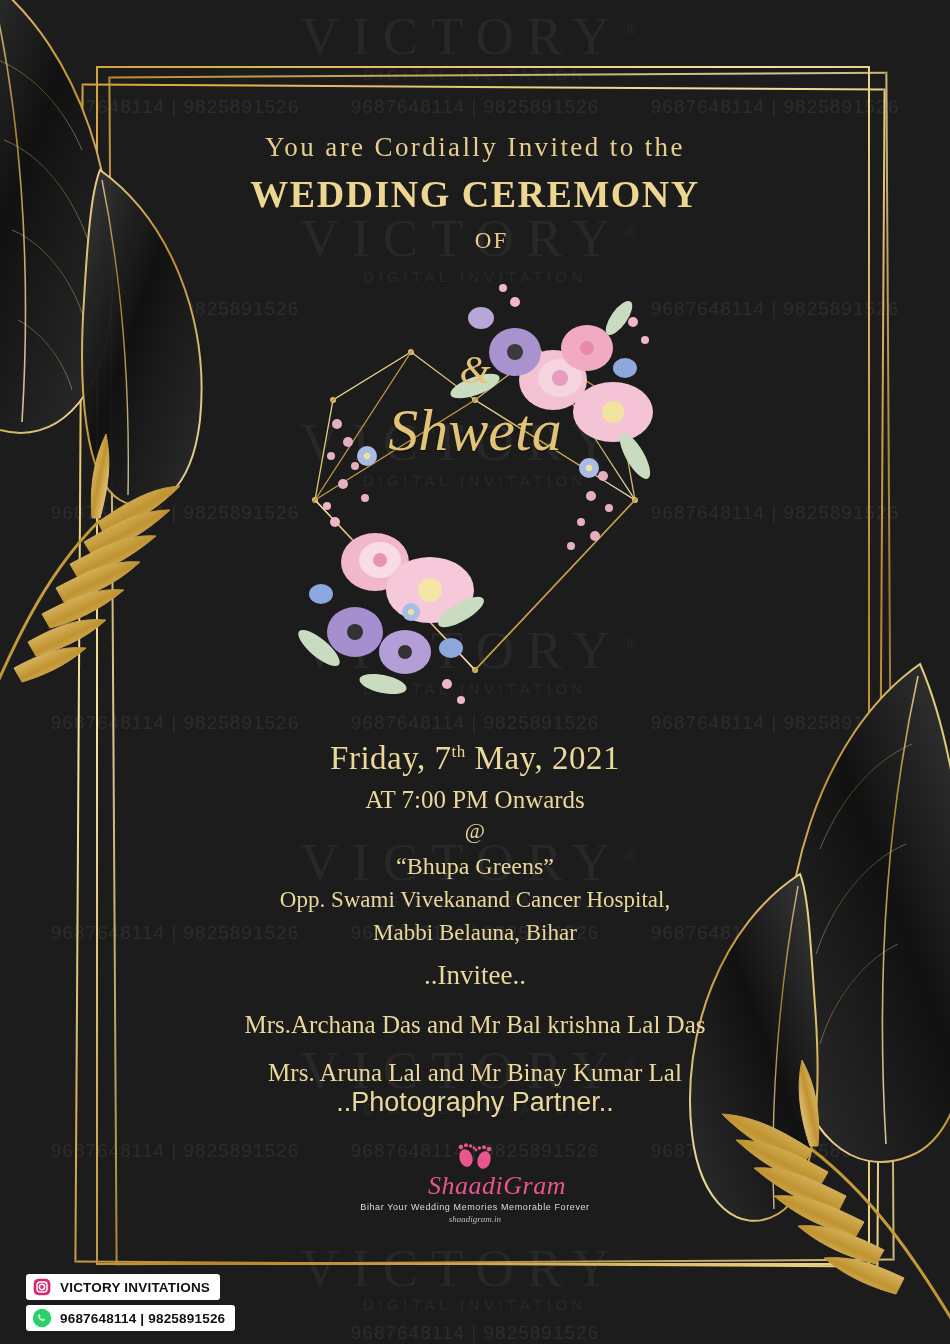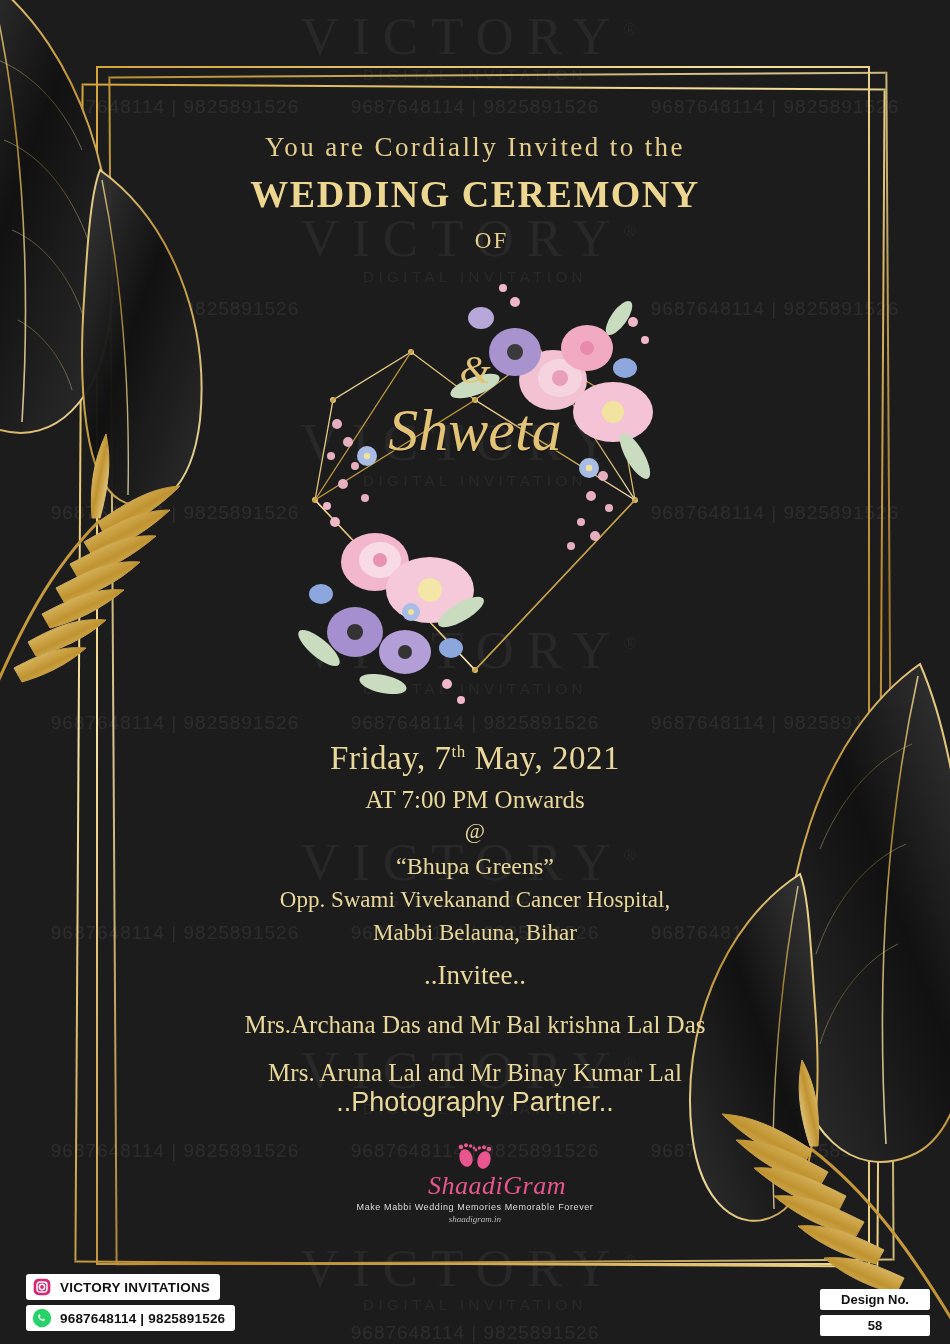--- a/index.html
+++ b/index.html
@@ -542,21 +542,21 @@
           <circle cx="17.6" cy="4" r="1.7"></circle>
             <circle cx="21" cy="6" r="1.4"></circle>
           <ellipse cx="31" cy="18" rx="6.5" ry="9" transform="rotate(15 31 18)"></ellipse>
           <circle cx="36" cy="7" r="2.3"></circle>
             <circle cx="31" cy="5.2" r="2"></circle>
           <circle cx="26.4" cy="6" r="1.7"></circle>
             <circle cx="23" cy="8" r="1.4"></circle>
         </g>
       </svg>
       <div class="logo-name"><span>Shaadi</span><span class="g">Gram</span></div>
-      <div class="logo-tag">Make Mabbi Wedding Memories Memorable Forever</div>
+      <div class="logo-tag">Bihar Your Wedding Memories Memorable Forever</div>
       <div class="logo-url">shaadigram.in</div>
     </div>
   </div>
 
   <div class="footer">
     <div class="f-left">
       <div class="f-row">
         <svg class="ico" viewBox="0 0 24 24">
           <rect x="2" y="2" width="20" height="20" rx="6" fill="#d62976"></rect>
           <rect x="6" y="6" width="12" height="12" rx="4" fill="none" stroke="#fff" stroke-width="1.8"></rect>
@@ -566,19 +566,15 @@
         <span class="txt">VICTORY INVITATIONS</span>
       </div>
       <div class="f-row">
         <svg class="ico" viewBox="0 0 24 24">
           <circle cx="12" cy="12" r="11" fill="#25D366"></circle>
           <path d="M8.4 7.3c.3-.1.6 0 .8.3l.9 1.5c.2.3.1.6-.1.8l-.6.6c-.1.2-.1.3 0 .5.5 1 1.4 1.9 2.4 2.4.2.1.4.1.5 0l.6-.6c.2-.2.5-.3.8-.1l1.5.9c.3.2.4.5.3.8-.3.9-1.2 1.5-2.2 1.4-2.9-.3-5.5-2.9-5.8-5.8-.1-1 .5-1.9 1.4-2.2z" fill="#fff"></path>
         </svg>
         <span class="txt">9687648114 | 9825891526</span>
       </div>
     </div>
-    <div class="f-right">
-      <div class="design-no">Design No.</div>
-      <div class="design-val">58</div>
-    </div>
   </div>
 
 </div>
 
 </body></html>

